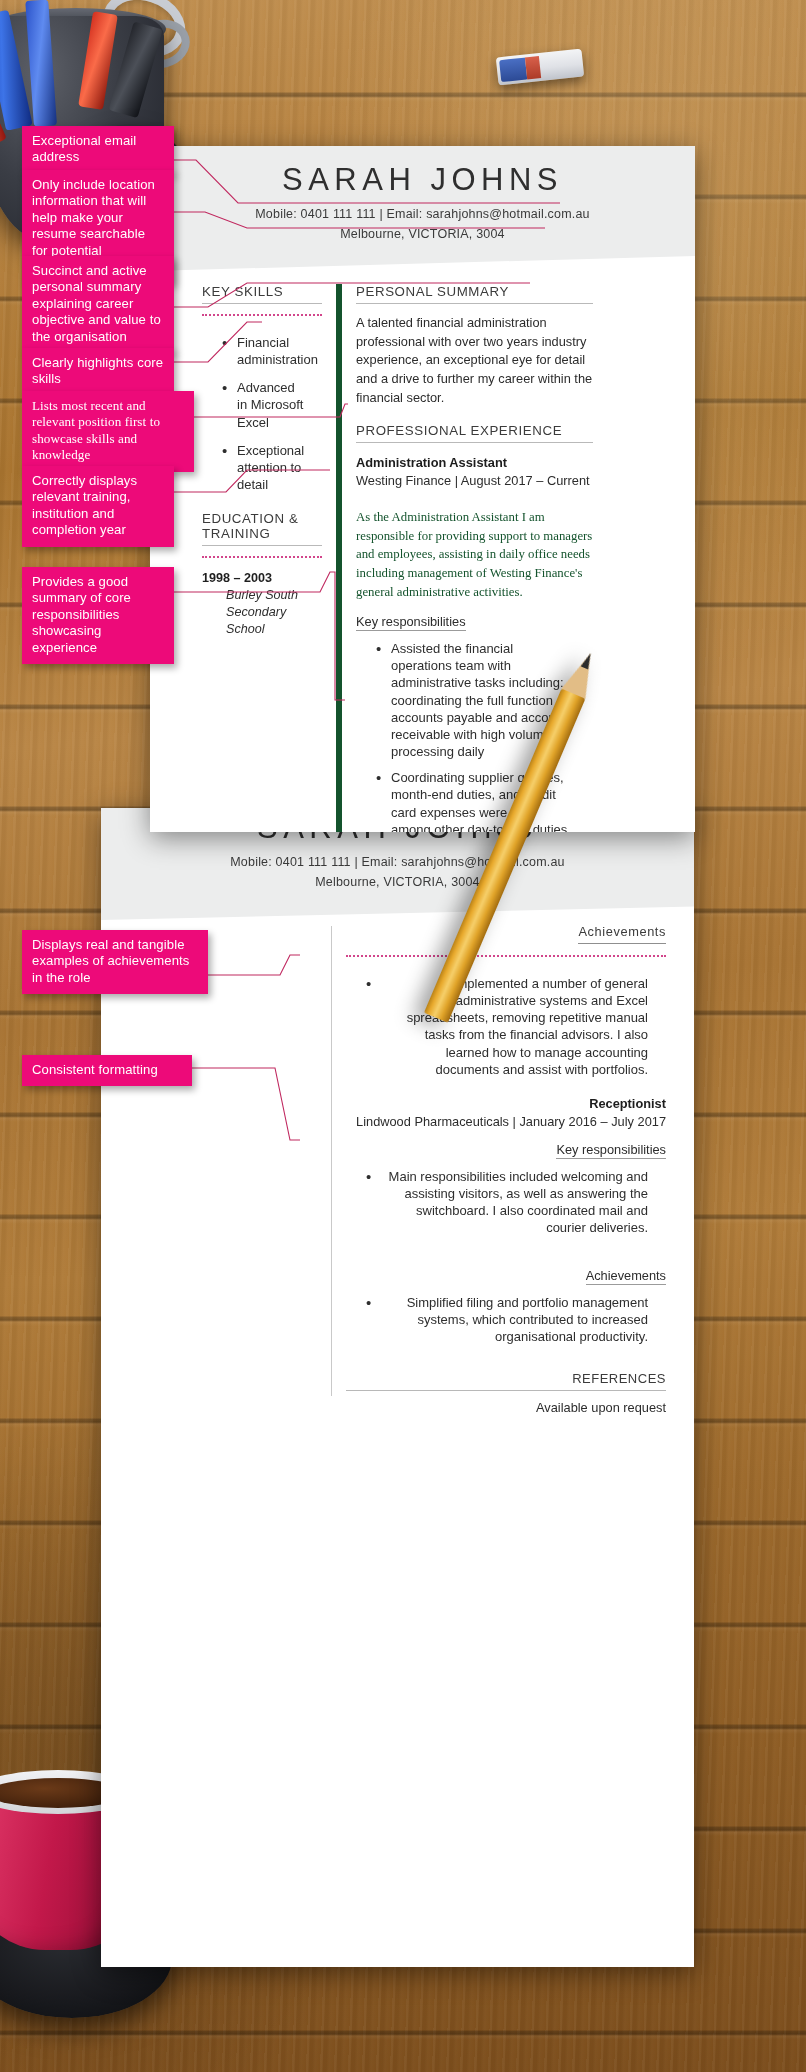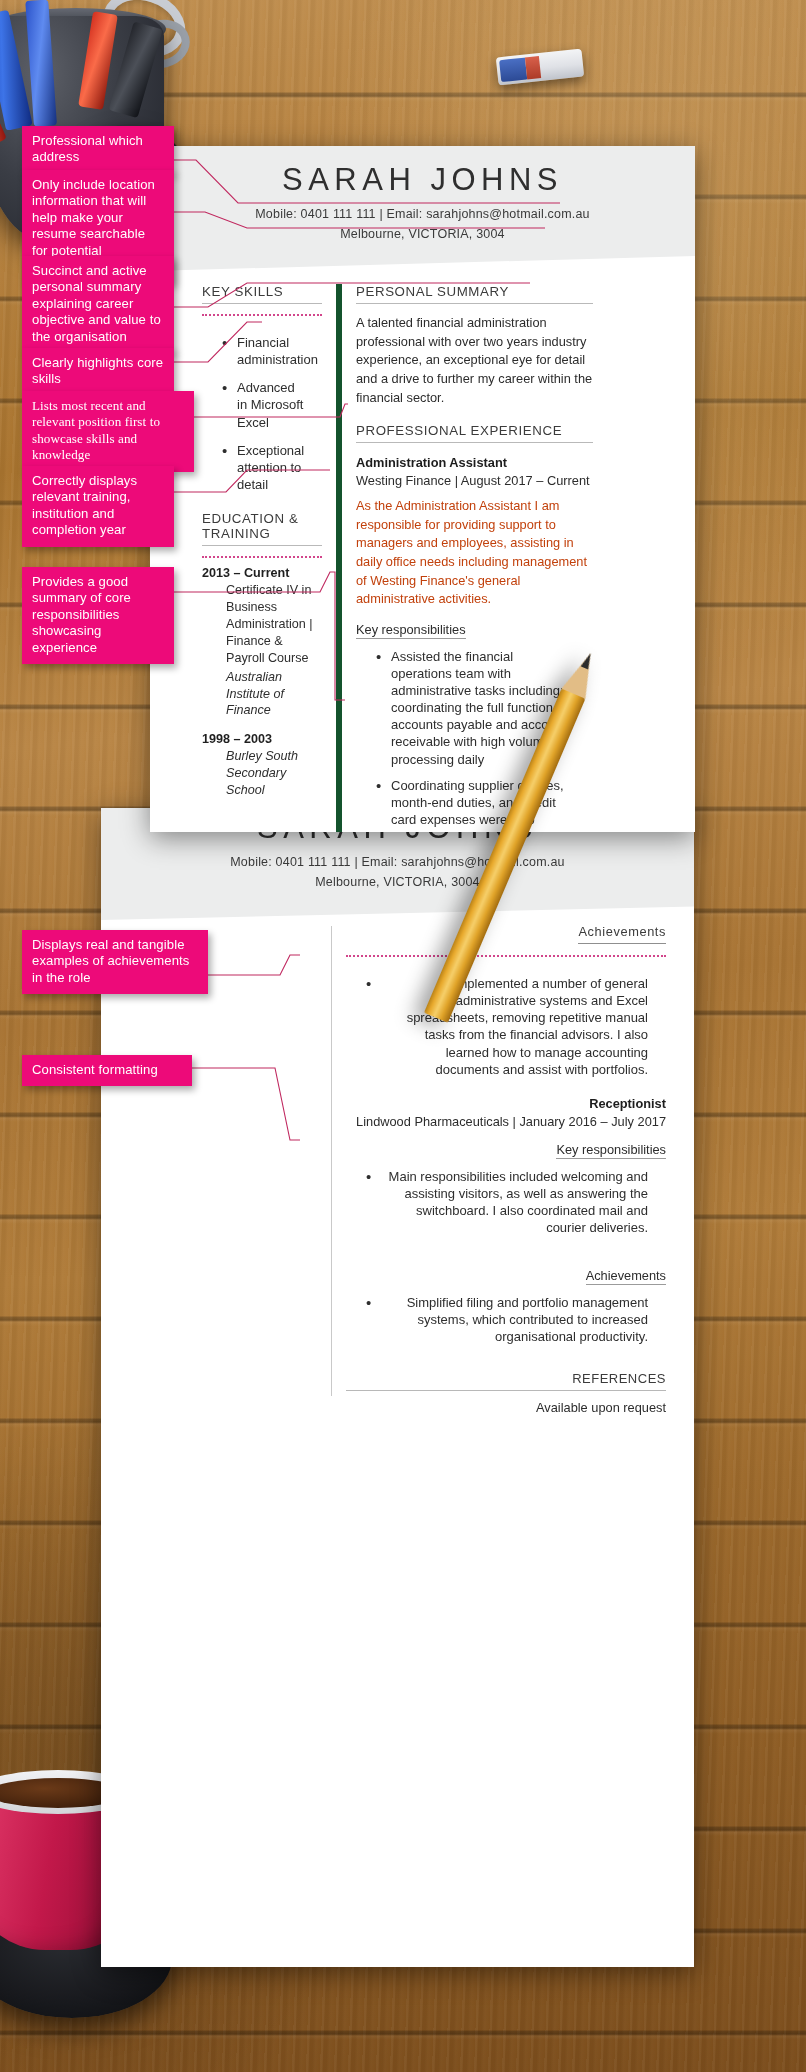--- a/index.html
+++ b/index.html
@@ -204,21 +204,21 @@
     content: "•"; position: absolute; left: 2px; top: -1px; font-size: 15px; color: #2e2e2e;
   }
   ul.bul.tight li { margin-bottom: 9px; }
 
   .edu-year { font-size: 12.6px; font-weight: bold; color: #1f1f1f; margin-top: 13px; }
   .edu-body { font-size: 12.6px; line-height: 1.34; color: #2e2e2e; padding-left: 24px; margin-top: 2px; }
 
   .p-sum { font-size: 12.8px; line-height: 1.46; color: #2c2c2c; margin-top: 7px; }
   .job-title { font-size: 12.8px; font-weight: bold; color: #1d1d1d; margin-top: 12px; }
   .job-meta { font-size: 12.8px; color: #2c2c2c; margin-top: 3px; }
-  .job-desc { font-size: 12.8px; line-height: 1.45; color: #c2410c; margin-top: 9px; }
+  .job-desc { font-size: 12.8px; line-height: 1.45; color: #14532d; margin-top: 20px; font-family: Liberation Serif, serif; }
   .sub-head { font-size: 12.8px; color: #2c2c2c; margin-top: 13px; margin-bottom: 3px; border-bottom: 1px solid #9b9b9b; display: inline-block; padding-bottom: 1px; }
   .ref-head { font-size: 13px; color: #3b3b3b; letter-spacing: .5px; border-bottom: 1px solid #b8b8b8; padding-bottom: 4px; margin-top: 26px; }
   .ref-body { font-size: 12.8px; color: #2c2c2c; margin-top: 9px; }
 
   
   .p2-body { position: absolute; left: 245px; top: 114px; width: 320px; text-align: right; }
   .p2-rule { position: absolute; left: 230px; top: 118px; width: 1px; height: 470px; background: #c9c9c9; }
 
   
   .callout {
@@ -314,25 +314,20 @@
       <div class="dotrule"></div>
       <ul class="bul">
         <li>Financial administration</li>
         <li>Advanced in Microsoft Excel</li>
         <li>Exceptional attention to detail</li>
       </ul>
 
       <div class="sec-head" style="margin-top:4px;">EDUCATION &amp; TRAINING</div>
       <div class="dotrule"></div>
 
-      <div>
-        <div class="edu-year" style="margin-top:0;">2013 – Current</div>
-        <div class="edu-body">Certificate IV in Business Administration | Finance &amp; Payroll Course</div>
-        <div class="edu-body" style="font-style:italic;">Australian Institute of Finance</div>
-      </div>
 
 
       <div>
         <div class="edu-year">1998 – 2003</div>
         <div class="edu-body" style="font-style:italic;">Burley South Secondary School</div>
       </div>
     </div>
 
     <div class="col-right">
       <div class="sec-head">PERSONAL SUMMARY</div>
@@ -359,21 +354,21 @@
   <path d="M172 212 L205 212 L247 228 L545 228"></path>
   <path d="M172 307 L208 307 L247 283 L530 283"></path>
   <path d="M172 362 L208 362 L247 322 L262 322"></path>
   <path d="M172 417 L340 417 L345 404 L348 404"></path>
   <path d="M172 492 L226 492 L247 470 L330 470"></path>
   <path d="M172 592 L320 592 L330 572 L335 572 L335 700 L345 700"></path>
   <path d="M172 975 L280 975 L290 955 L300 955"></path>
   <path d="M172 1068 L275 1068 L290 1140 L300 1140"></path>
 </svg>
 
-<div class="callout" id="c1" style="left:22px; top:126px;  width:152px;">Professional which address</div>
+<div class="callout" id="c1" style="left:22px; top:126px;  width:152px;">Exceptional email address</div>
 <div class="callout" id="c2" style="left:22px; top:170px;  width:152px;">Only include location information that will help make your resume searchable for potential employers</div>
 <div class="callout" id="c3" style="left:22px; top:256px;  width:152px;">Succinct and active personal summary explaining career objective and value to the organisation</div>
 <div class="callout" id="c4" style="left:22px; top:348px;  width:152px;">Clearly highlights core skills</div>
 <div class="callout" id="c5" style="left:22px; top:391px;  width:172px;font-family:Liberation Serif, serif;">Lists most recent and relevant position first to showcase skills and knowledge</div>
 <div class="callout" id="c6" style="left:22px; top:466px;  width:152px;">Correctly displays relevant training, institution and completion year</div>
 <div class="callout" id="c7" style="left:22px; top:567px;  width:152px;">Provides a good summary of core responsibilities showcasing experience</div>
 <div class="callout" id="c8" style="left:22px; top:930px;  width:186px;">Displays real and tangible examples of achievements in the role</div>
 <div class="callout" id="c9" style="left:22px; top:1055px; width:170px;">Consistent formatting</div>
 
 <div id="pencil">

